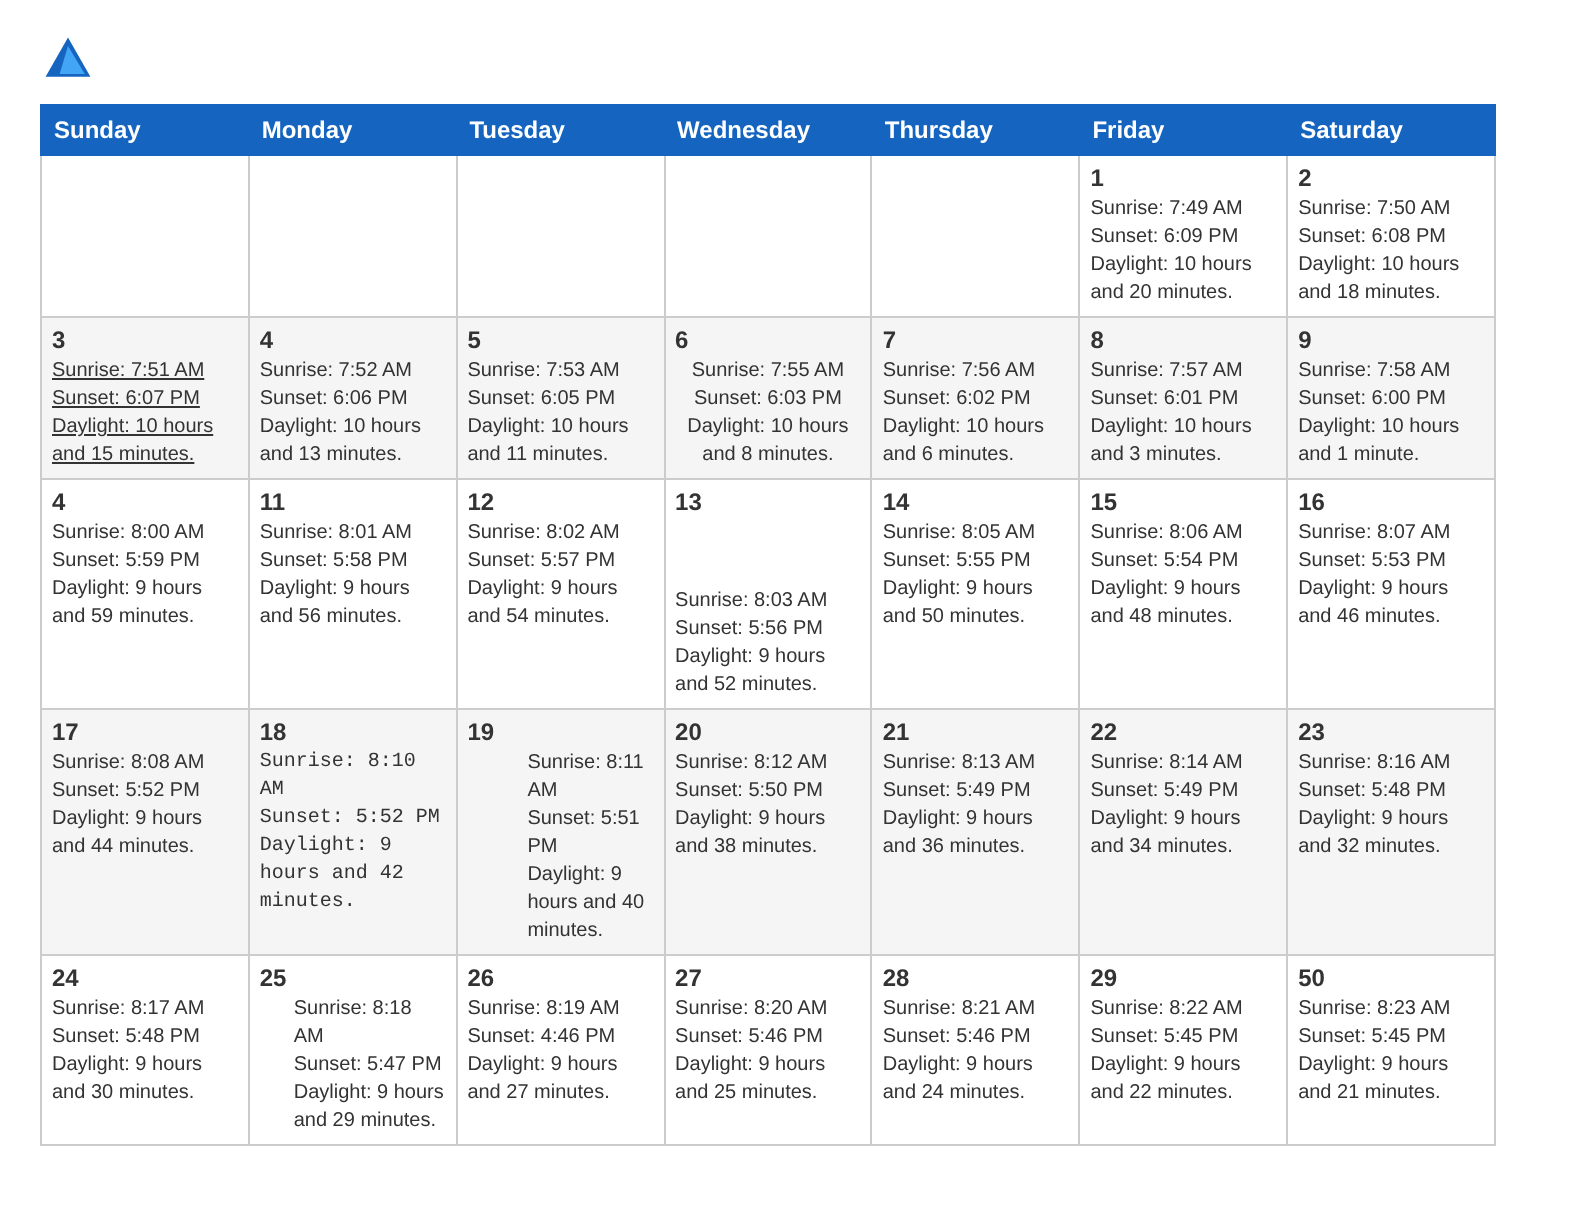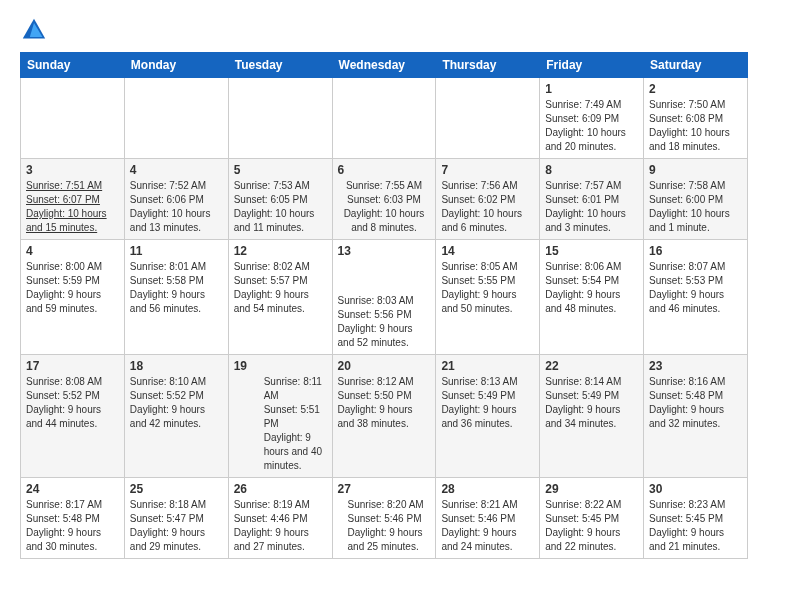--- a/index.html
+++ b/index.html
@@ -234,21 +234,21 @@
         </tr>
         <tr>
           <td>
             <span class="day-number">17</span>
             <div class="day-info" style="white-space: pre-line;">Sunrise: 8:08 AM
 Sunset: 5:52 PM
 Daylight: 9 hours and 44 minutes.</div>
           </td>
           <td>
             <span class="day-number">18</span>
-            <div class="day-info" style="white-space: pre-line;">Sunrise: 8:10 AM
+            <div class="day-info" style="white-space: pre-line; font-family: Liberation Mono, monospace;">Sunrise: 8:10 AM
 Sunset: 5:52 PM
 Daylight: 9 hours and 42 minutes.</div>
           </td>
           <td>
             <span class="day-number">19</span>
             <div class="day-info" style="white-space: pre-line; margin-left: 30px;">Sunrise: 8:11 AM
 Sunset: 5:51 PM
 Daylight: 9 hours and 40 minutes.</div>
           </td>
           <td>
@@ -278,50 +278,50 @@
         </tr>
         <tr>
           <td>
             <span class="day-number">24</span>
             <div class="day-info" style="white-space: pre-line;">Sunrise: 8:17 AM
 Sunset: 5:48 PM
 Daylight: 9 hours and 30 minutes.</div>
           </td>
           <td>
             <span class="day-number">25</span>
-            <div class="day-info" style="white-space: pre-line;">Sunrise: 8:18 AM
+            <div class="day-info" style="white-space: pre-line; margin-left: 17px;">Sunrise: 8:18 AM
 Sunset: 5:47 PM
 Daylight: 9 hours and 29 minutes.</div>
           </td>
           <td>
             <span class="day-number">26</span>
             <div class="day-info" style="white-space: pre-line;">Sunrise: 8:19 AM
 Sunset: 4:46 PM
 Daylight: 9 hours and 27 minutes.</div>
           </td>
           <td>
             <span class="day-number">27</span>
-            <div class="day-info" style="white-space: pre-line; margin-left: 10px;">Sunrise: 8:20 AM
+            <div class="day-info" style="white-space: pre-line;">Sunrise: 8:20 AM
 Sunset: 5:46 PM
 Daylight: 9 hours and 25 minutes.</div>
           </td>
           <td>
             <span class="day-number">28</span>
             <div class="day-info" style="white-space: pre-line;">Sunrise: 8:21 AM
 Sunset: 5:46 PM
 Daylight: 9 hours and 24 minutes.</div>
           </td>
           <td>
             <span class="day-number">29</span>
             <div class="day-info" style="white-space: pre-line;">Sunrise: 8:22 AM
 Sunset: 5:45 PM
 Daylight: 9 hours and 22 minutes.</div>
           </td>
           <td>
-            <span class="day-number">30</span>
+            <span class="day-number">50</span>
             <div class="day-info" style="white-space: pre-line;">Sunrise: 8:23 AM
 Sunset: 5:45 PM
 Daylight: 9 hours and 21 minutes.</div>
           </td>
         </tr>
       </tbody>
   </table>
 </div>
 
 </body></html>

